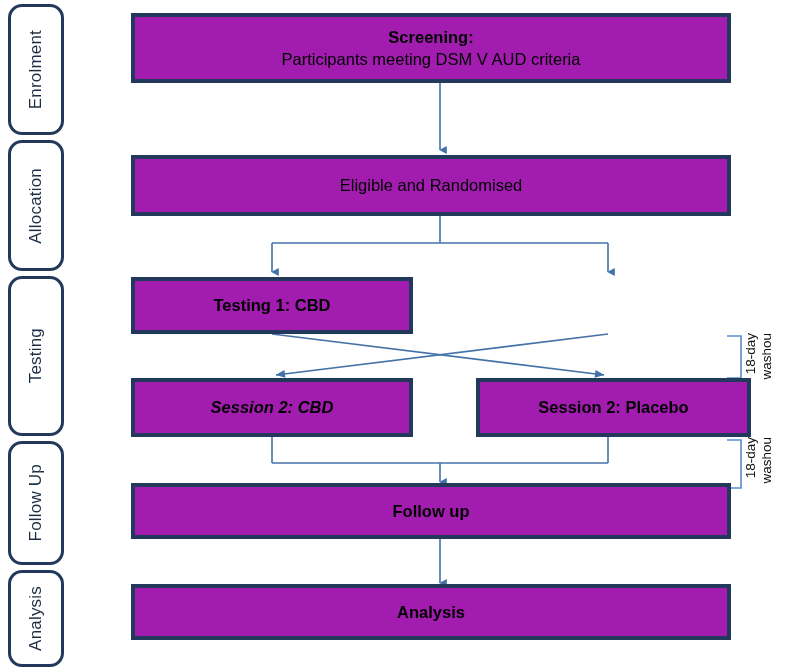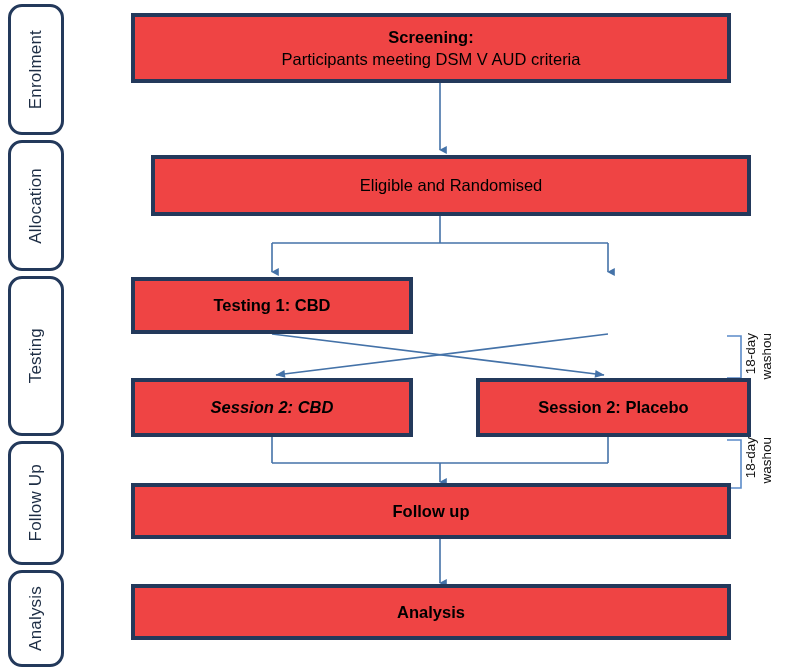--- a/index.html
+++ b/index.html
@@ -40,21 +40,21 @@
     color: #1d2d44;
     letter-spacing: 0.2px;
     white-space: nowrap;
     font-family: "Liberation Sans", sans-serif;
   }
 
   
   .node {
     position: absolute;
     box-sizing: border-box;
-    background: #ef4444;
+    background: #a21caf;
     border: 4px solid #23395B;
     display: flex;
     flex-direction: column;
     align-items: center;
     justify-content: center;
     text-align: center;
   }
   .node .line1 {
     font-size: 16.5px;
     color: #000000;
@@ -150,21 +150,21 @@
     <path d="M727,336 L741,336 L741,378 L727,378" fill="none" stroke="#5B8BC9" stroke-width="1.6"></path>
 
     <path d="M727,440 L741,440 L741,488 L727,488" fill="none" stroke="#5B8BC9" stroke-width="1.6"></path>
   </svg>
 
   <div class="node plain" style="left:131px; top:13px; width:600px; height:70px;">
     <span class="line1" style="font-weight:bold;">Screening:</span>
     <span class="line2">Participants meeting DSM V AUD criteria</span>
   </div>
 
-  <div class="node plain" style="left:131px; top:155px; width:600px; height:61px;margin-left:20px;">
+  <div class="node plain" style="left:131px; top:155px; width:600px; height:61px;">
     <span class="line1">Eligible and Randomised</span>
   </div>
 
   <div class="node bold" style="left:131px; top:277px; width:282px; height:57px;">
     <span class="line1">Testing 1: CBD</span>
   </div>
 
 
   <div class="node bold" style="left:131px; top:378px; width:282px; height:59px;font-style:italic;">
     <span class="line1">Session 2: CBD</span>

